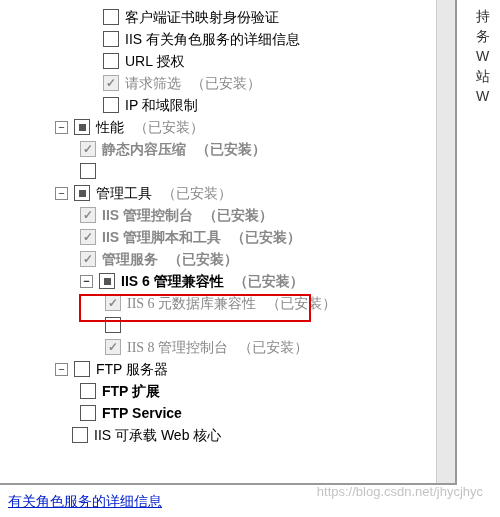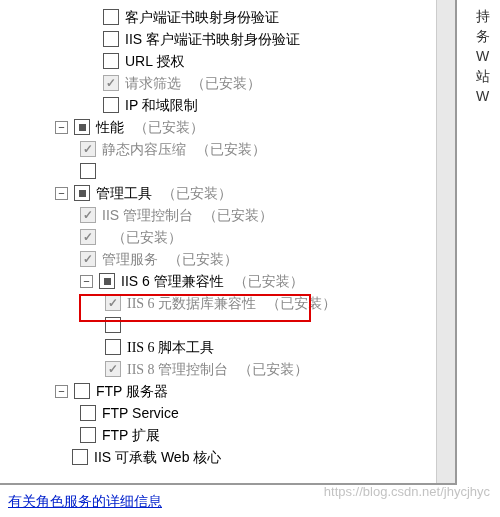--- a/index.html
+++ b/index.html
@@ -26,21 +26,21 @@
     line-height: 23px;
   }
   .row {
     display: flex;
     align-items: center;
     white-space: nowrap;
     height: 22px;
   }
   .indent0 { padding-left: 95px; }
   .indent-group { padding-left: 47px; }
-  .indent-child { padding-left: 72px; }
+  .indent-child { padding-left: 72px; font-weight: bold; }
   .indent-sub { padding-left: 97px; font-family: Liberation Serif, serif; }
   .indent0g { padding-left: 47px; }
   .expander {
     width: 11px; height: 11px;
     border: 1px solid #888;
     display: inline-flex;
     align-items: center;
     justify-content: center;
     font-size: 11px;
     line-height: 9px;
@@ -101,39 +101,39 @@
     position: absolute;
     right: 2px; top: 6px;
     width: 22px;
     font-size: 14px;
     color: #333;
     line-height: 20px;
   }
   .side-text div { height: 20px; }
   .watermark {
     position: absolute;
-    right: 10px; bottom: 18px;
+    right: 17px; bottom: 18px;
     font-size: 13px;
     color: rgba(120,120,120,0.45);
     pointer-events: none;
   }
 </style>
 </head>
 <body>
 
 <div class="main-panel">
   <div class="tree">
 
     <div class="row indent0">
       <span class="cb"></span>
       <span class="label">客户端证书映射身份验证</span>
     </div>
     <div class="row indent0">
       <span class="cb"></span>
-      <span class="label">IIS 客户端证书映射身份验证</span>
+      <span class="label">IIS 有关角色服务的详细信息</span>
     </div>
     <div class="row indent0">
       <span class="cb"></span>
       <span class="label">URL 授权</span>
     </div>
     <div class="row indent0">
       <span class="cb disabled checked"></span>
       <span class="label dim">请求筛选</span>
       <span class="installed">（已安装）</span>
     </div>
@@ -163,20 +163,21 @@
       <span class="label">管理工具</span>
       <span class="installed">（已安装）</span>
     </div>
     <div class="row indent-child">
       <span class="cb disabled checked"></span>
       <span class="label dim">IIS 管理控制台</span>
       <span class="installed">（已安装）</span>
     </div>
     <div class="row indent-child">
       <span class="cb disabled checked"></span>
+      <span class="label dim">IIS 管理脚本和工具</span>
       <span class="installed">（已安装）</span>
     </div>
     <div class="row indent-child">
       <span class="cb disabled checked"></span>
       <span class="label dim">管理服务</span>
       <span class="installed">（已安装）</span>
     </div>
 
     <div class="row indent-child">
       <span class="expander">−</span>
@@ -186,41 +187,37 @@
     </div>
     <div class="row indent-sub">
       <span class="cb disabled checked"></span>
       <span class="label dim">IIS 6 元数据库兼容性</span>
       <span class="installed">（已安装）</span>
     </div>
     <div class="row indent-sub">
       <span class="cb"></span>
     </div>
     <div class="row indent-sub">
-      <span class="cb"></span>
-      <span class="label">IIS 6 脚本工具</span>
-    </div>
-    <div class="row indent-sub">
       <span class="cb disabled checked"></span>
       <span class="label dim">IIS 8 管理控制台</span>
       <span class="installed">（已安装）</span>
     </div>
 
     <div class="row indent0g">
       <span class="expander">−</span>
       <span class="cb"></span>
       <span class="label">FTP 服务器</span>
     </div>
     <div class="row indent-child">
       <span class="cb"></span>
+      <span class="label">FTP 扩展</span>
+    </div>
+    <div class="row indent-child">
+      <span class="cb"></span>
       <span class="label">FTP Service</span>
-    </div>
-    <div class="row indent-child">
-      <span class="cb"></span>
-      <span class="label">FTP 扩展</span>
     </div>
 
     <div class="row indent0g">
       <span class="expander spacer"></span>
       <span class="cb"></span>
       <span class="label">IIS 可承载 Web 核心</span>
     </div>
 
   </div>
 

